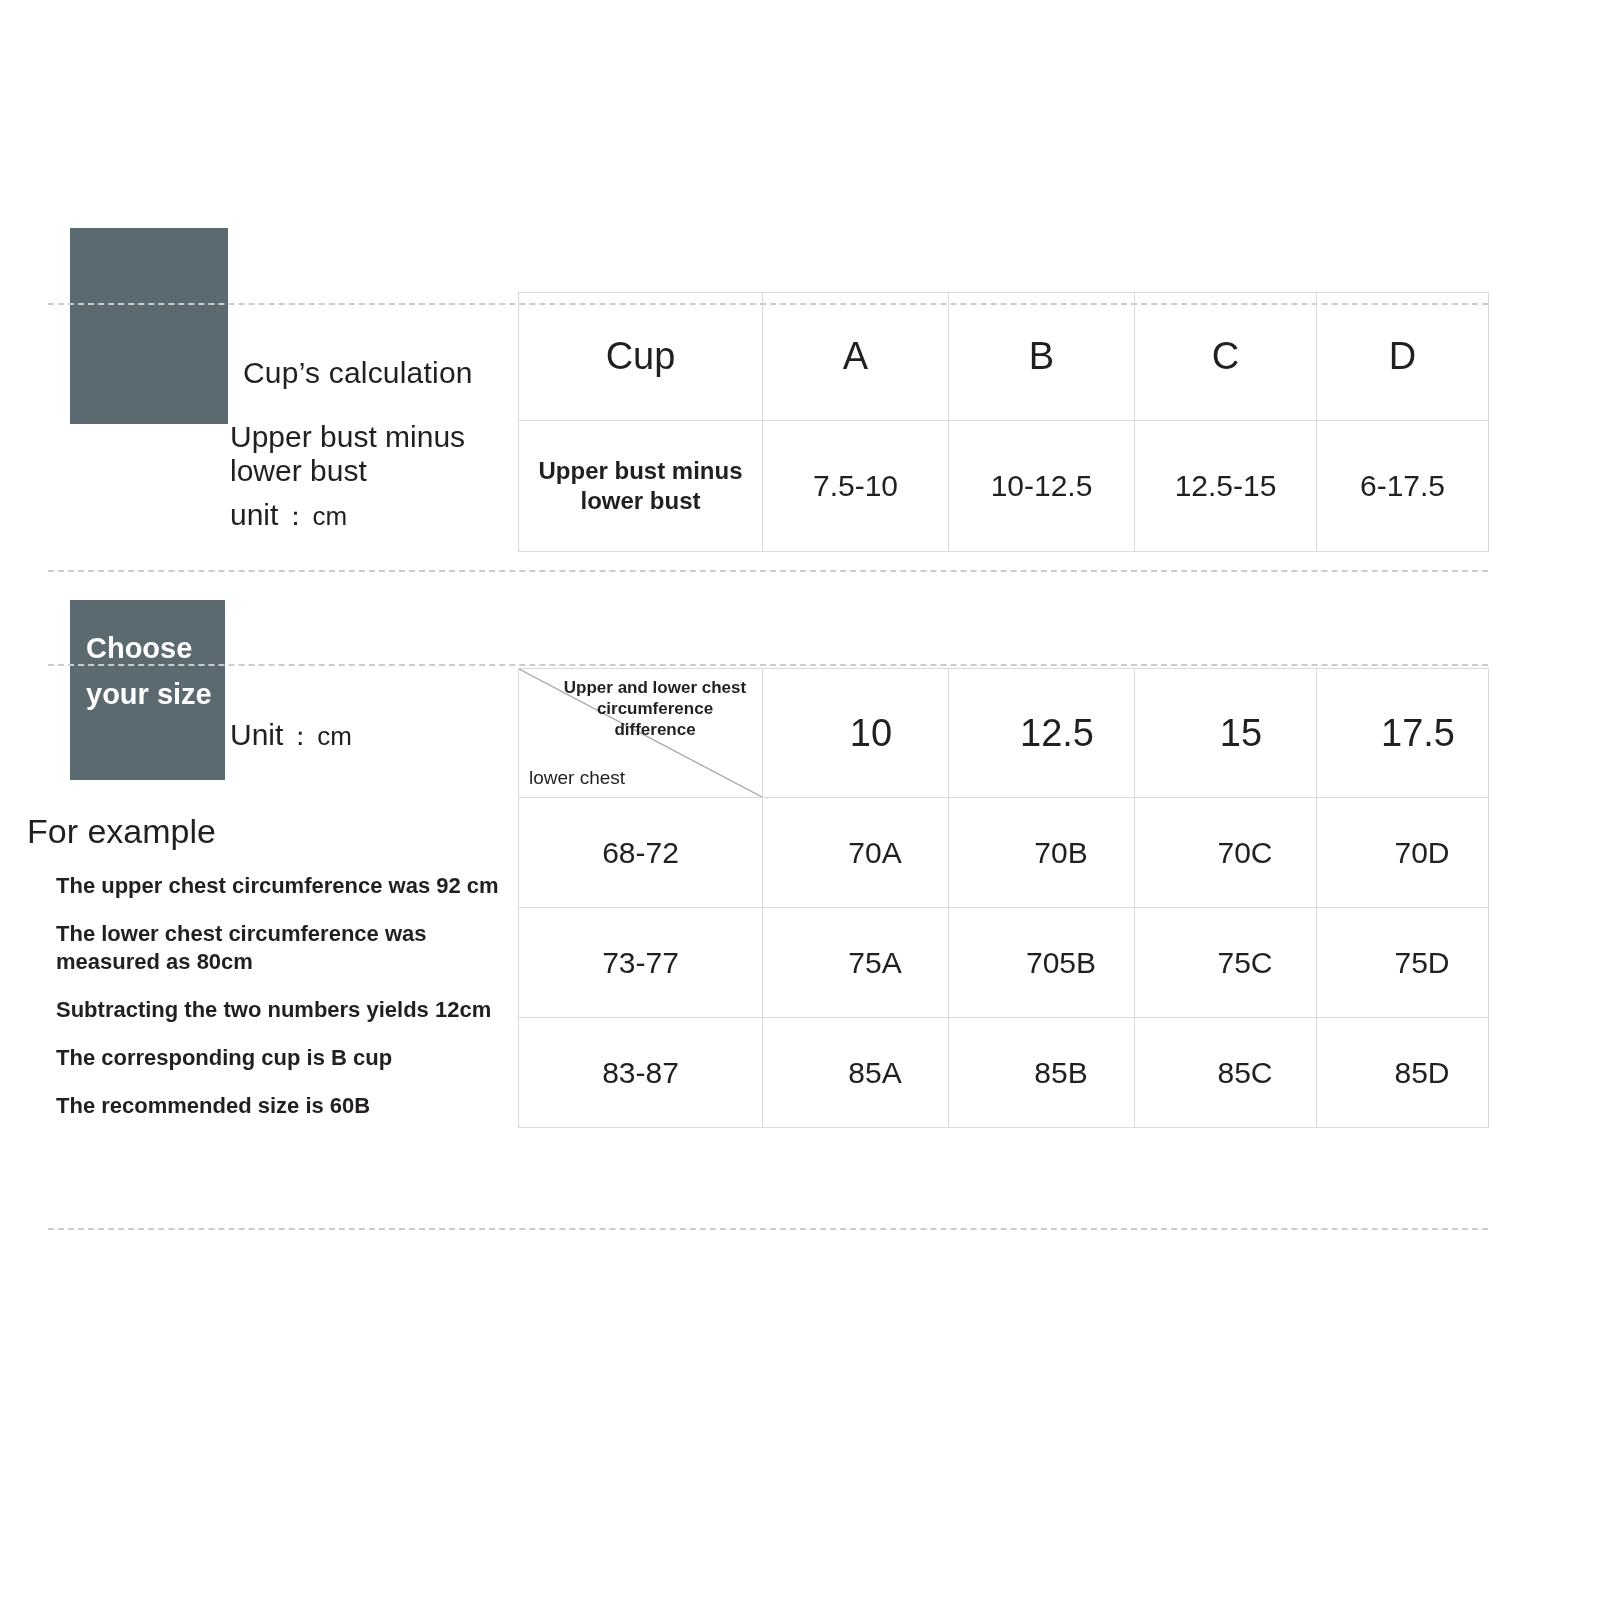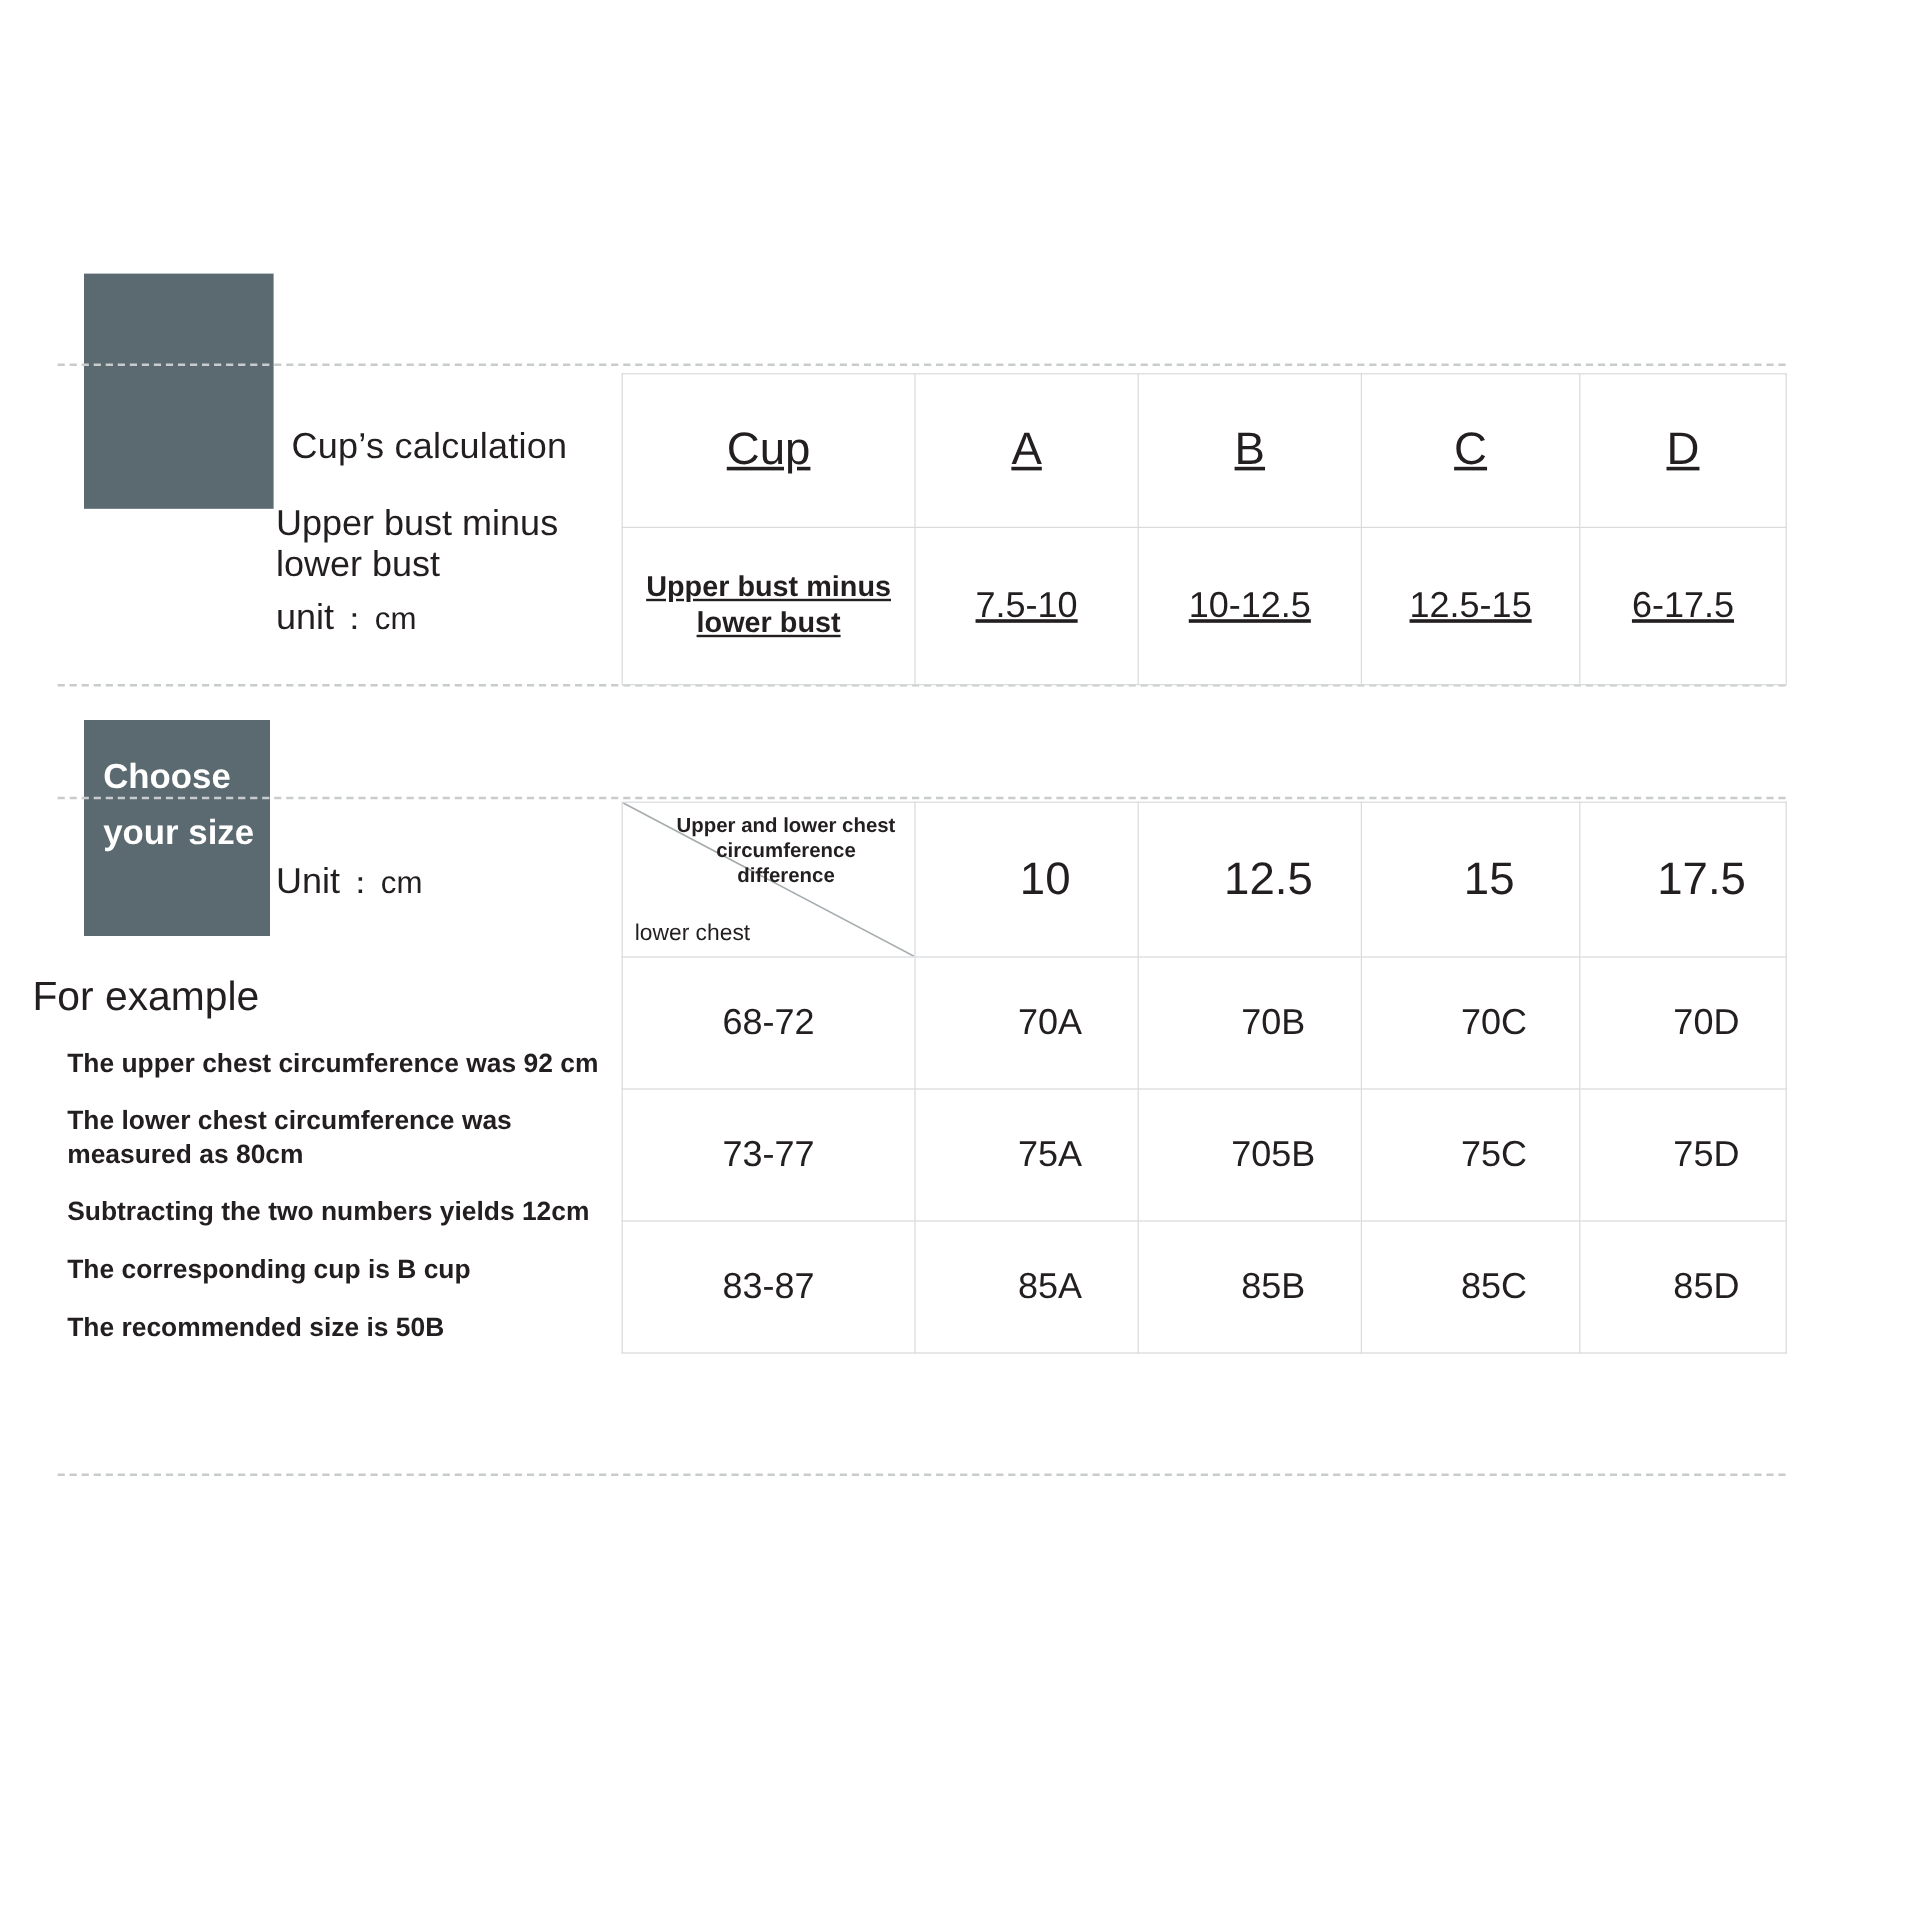--- a/index.html
+++ b/index.html
@@ -53,25 +53,24 @@
     left: 230px; top: 498px;
     font-size: 30px;
   }
   #unit-label-1 .colon { font-size: 26px; padding: 0 4px; }
   #unit-label-1 .cm { font-size: 26px; }
 
   
   #table1 {
     position: absolute;
     left: 518px;
-    top: 311px;
+    top: 292px;
     width: 970px;
     border-collapse: collapse;
     table-layout: fixed;
-    text-decoration: underline;
   }
   #table1 td {
     border: 1px solid #d8dadb;
     text-align: center;
     vertical-align: middle;
     color: #231f20;
     font-weight: 400;
   }
   #table1 tr.r1 td { height: 125px; }
   #table1 tr.r2 td { height: 128px; }
@@ -243,21 +242,21 @@
   <span>Unit</span><span class="colon">：</span><span class="cm">cm</span>
 </div>
 
 <div id="for-example">For example</div>
 
 <div id="example-list">
   <div class="ex-item">The upper chest circumference was 92 cm</div>
   <div class="ex-item">The lower chest circumference was measured as 80cm</div>
   <div class="ex-item">Subtracting the two numbers yields 12cm</div>
   <div class="ex-item">The corresponding cup is B cup</div>
-  <div class="ex-item">The recommended size is 50B</div>
+  <div class="ex-item">The recommended size is 60B</div>
 </div>
 
 <table id="table2">
   <colgroup>
     <col class="col-a">
       <col class="col-b">
       <col class="col-c">
       <col class="col-d">
       <col class="col-e">
   </colgroup>

